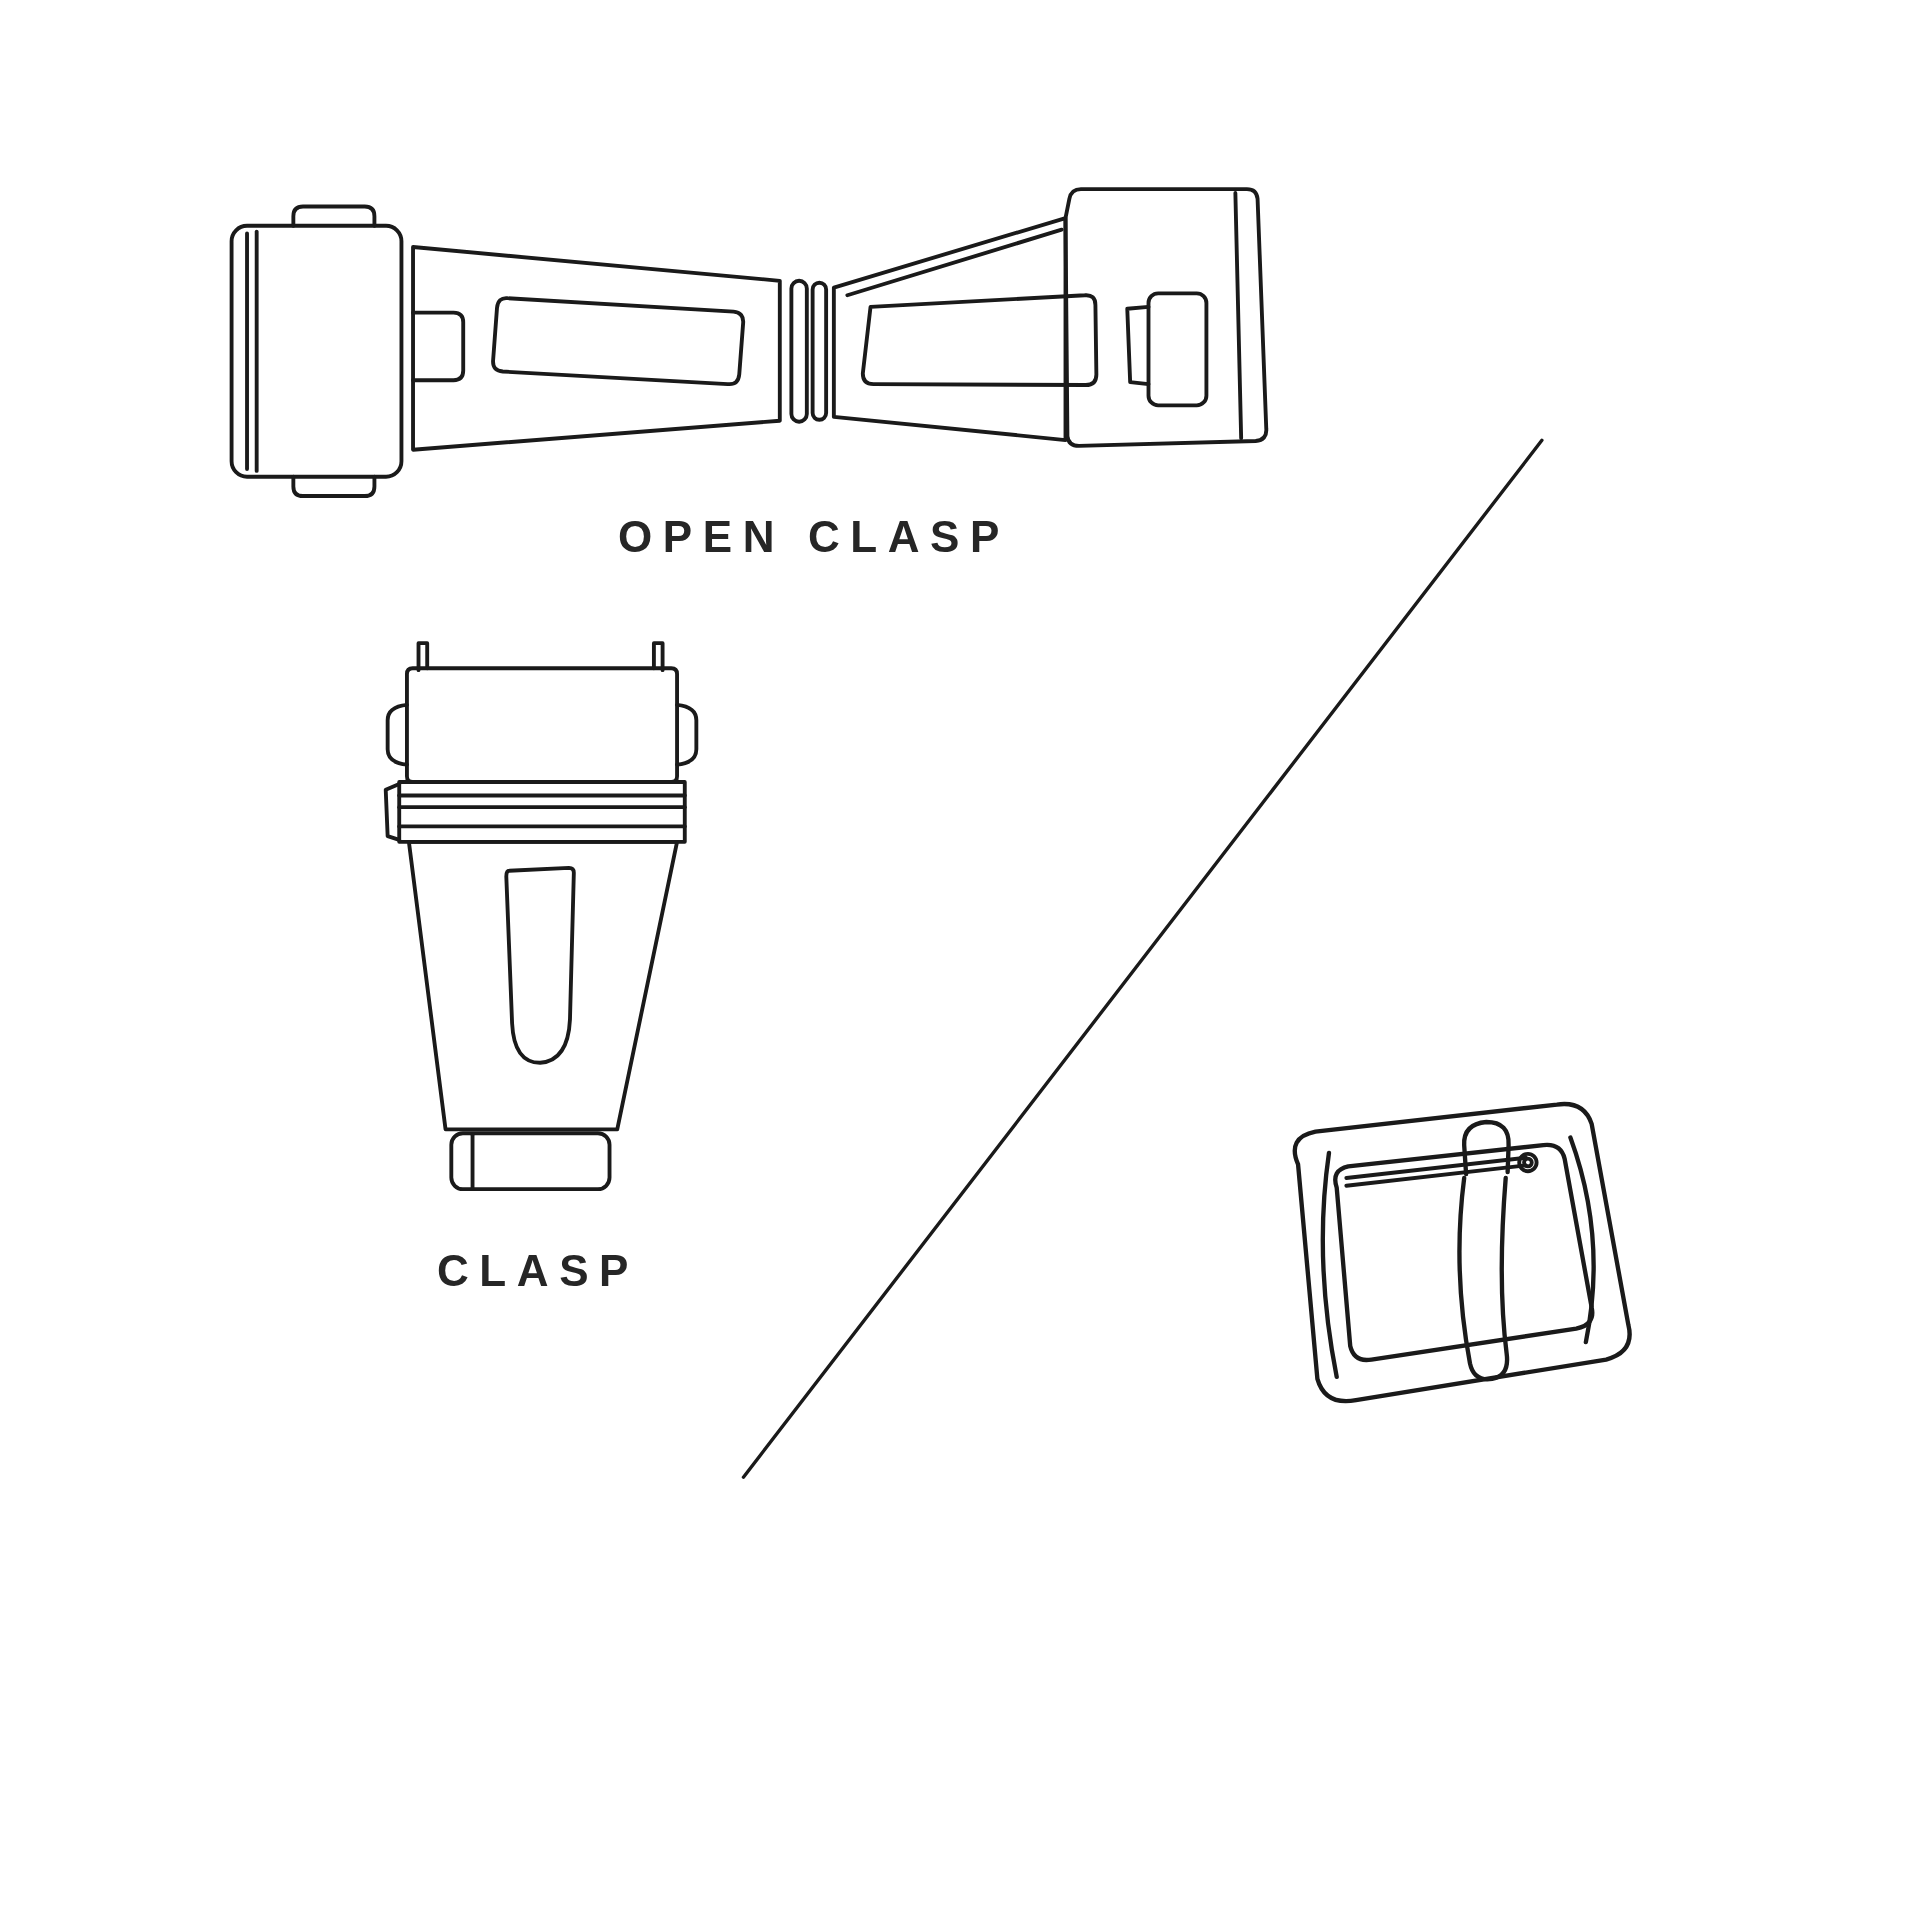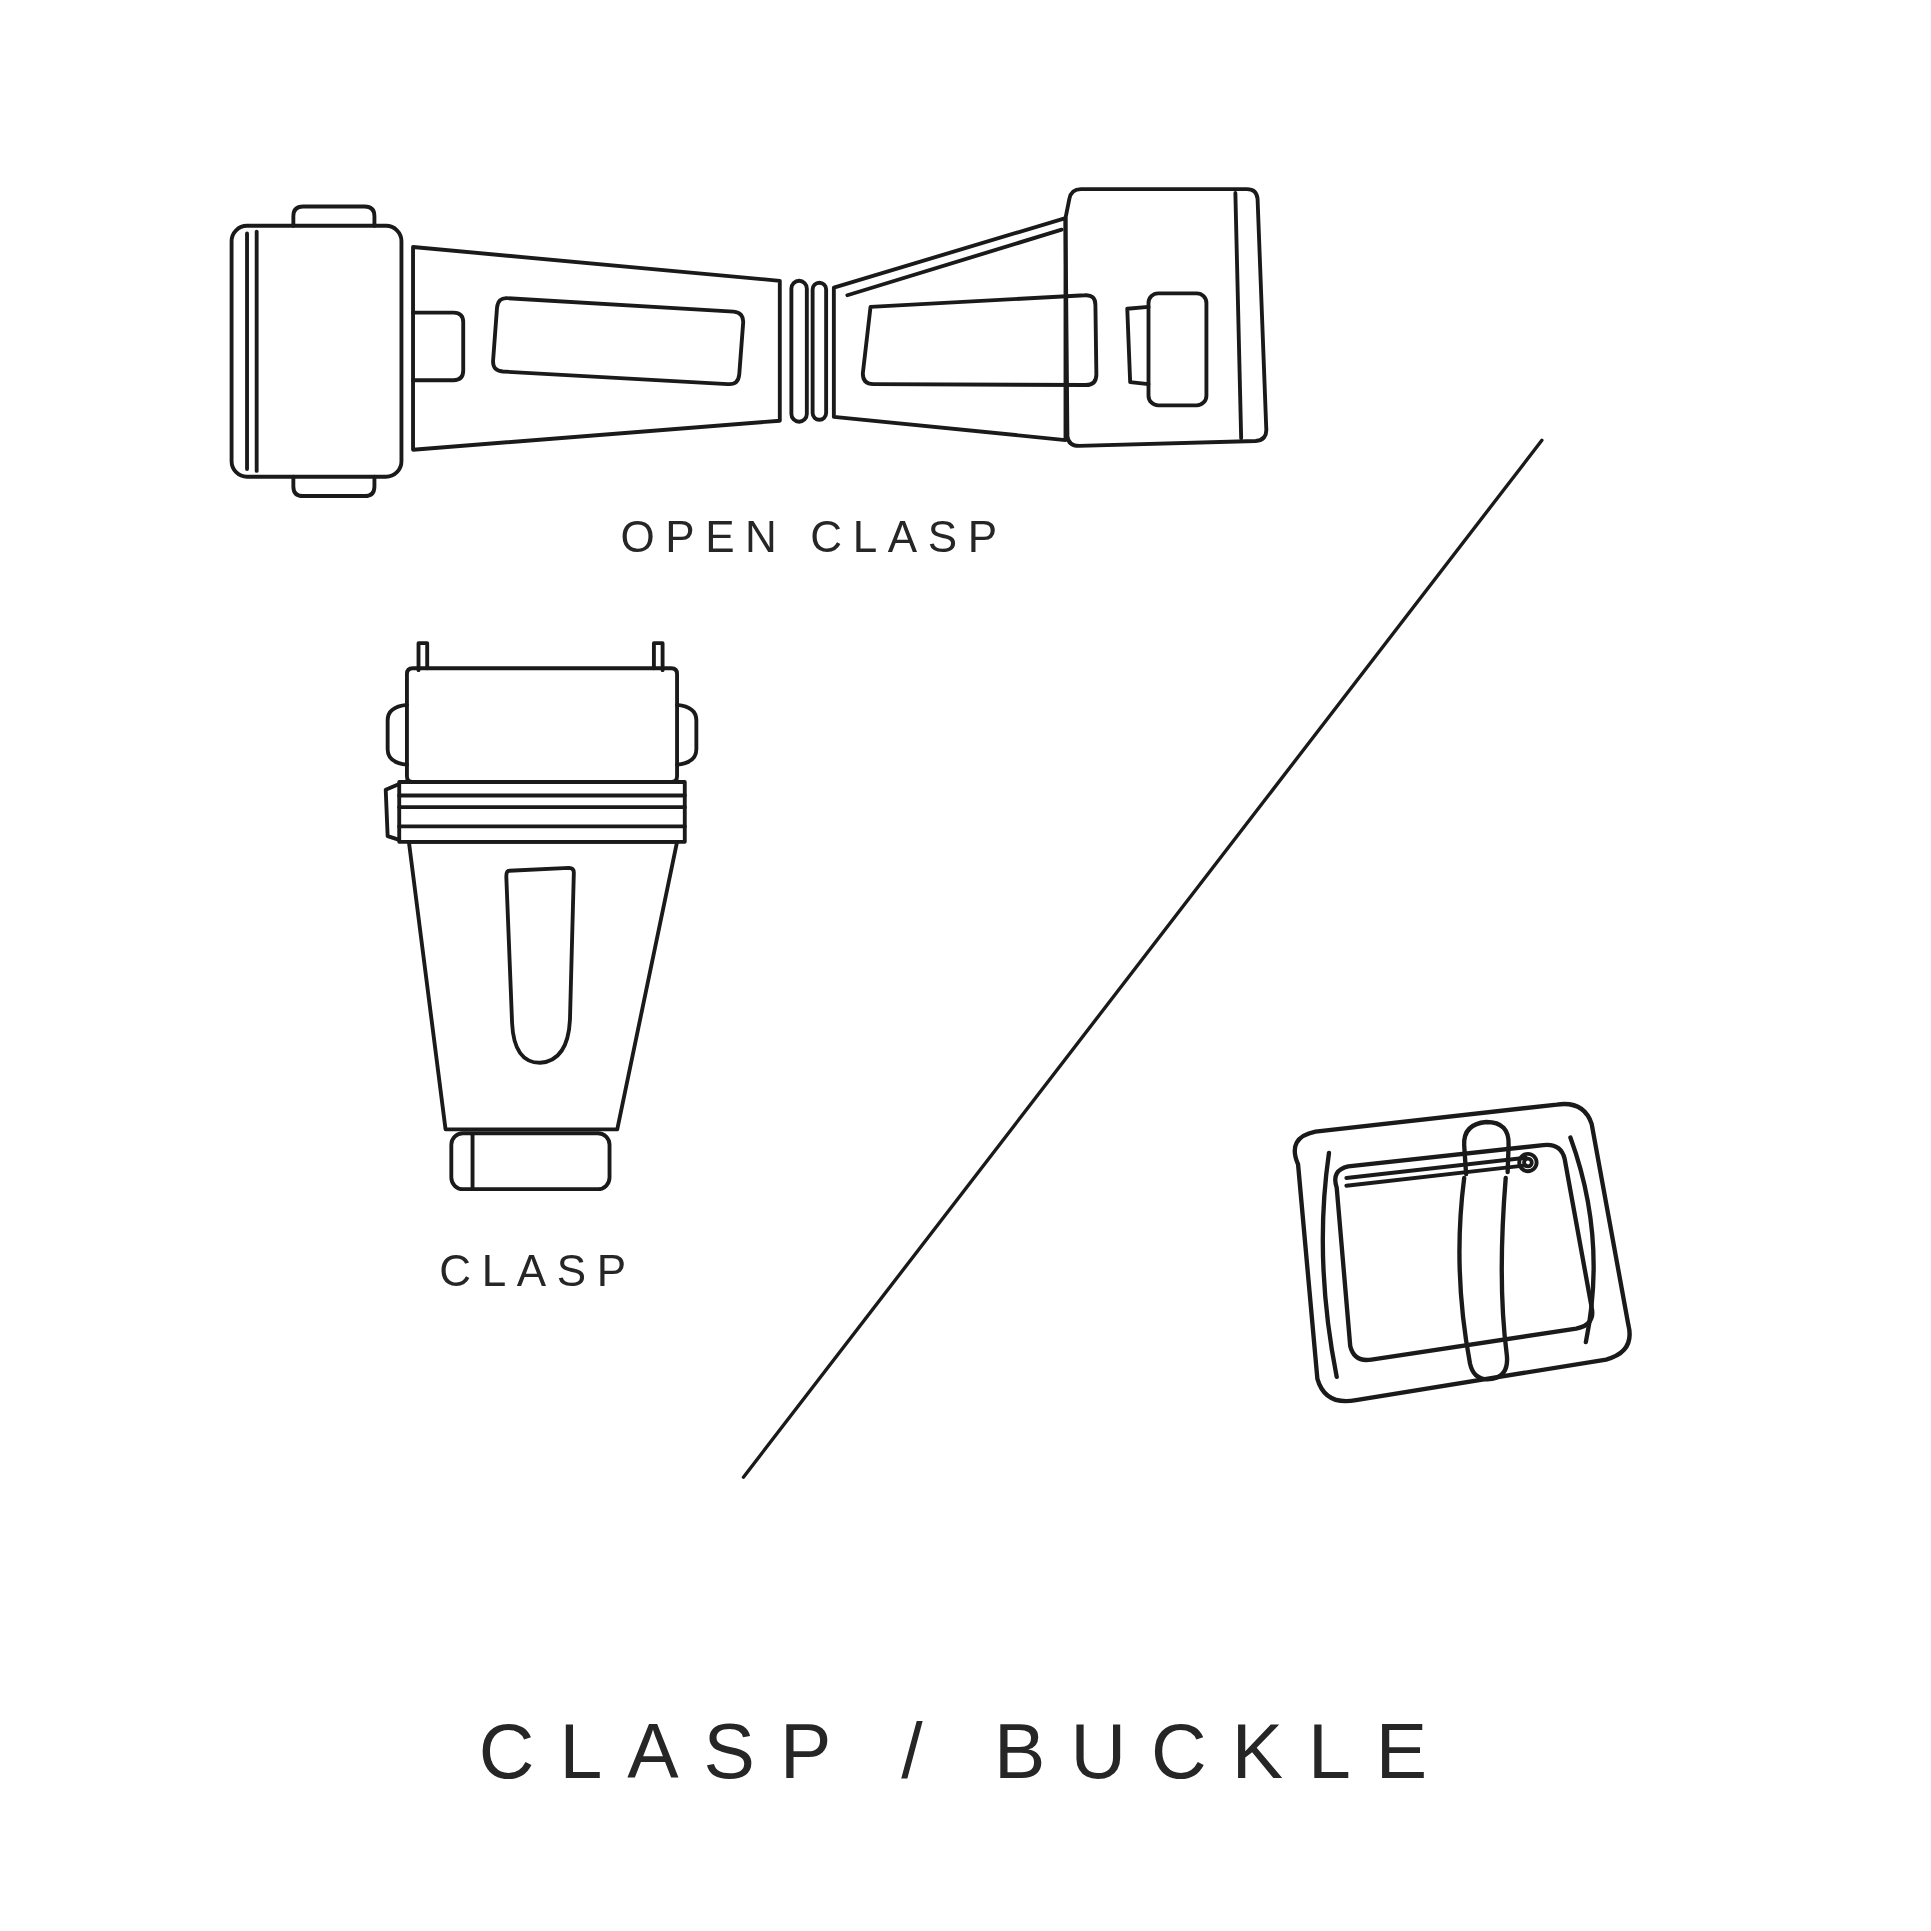--- a/index.html
+++ b/index.html
@@ -22,21 +22,21 @@
     stroke:var(--line);
     stroke-width:4;
     stroke-linecap:round;
     stroke-linejoin:round;
   }
   .ink-thick{stroke-width:4.5;}
   .caption{
     position:absolute;
     color:var(--text);
     font-size:44px;
-    font-weight:400;
+    font-weight:700;
     letter-spacing:10.6px;
     text-align:center;
     white-space:nowrap;
   }
   .title{
     position:absolute;
     left:0;width:1931px;
     top:1707px;
     color:var(--text);
     font-size:77px;
@@ -132,16 +132,15 @@
         <circle cx="300" cy="72" r="9"></circle>
         <circle cx="300" cy="72" r="4"></circle>
       </g>
       <g class="ink ink-thick">
         <path d="M236,84 L234,54 Q233,32 257,30 Q281,30 280,54 L279,82"></path>
         <path d="M234,88 C226,150 228,216 240,280 Q244,299 263,296 Q281,293 278,270 C271,216 272,150 277,88"></path>
       </g>
     </svg>
   </div>
 
-  <div class="title">CLASP / BUCKLE</div>
 
 </div>
 
 
 </body></html>

